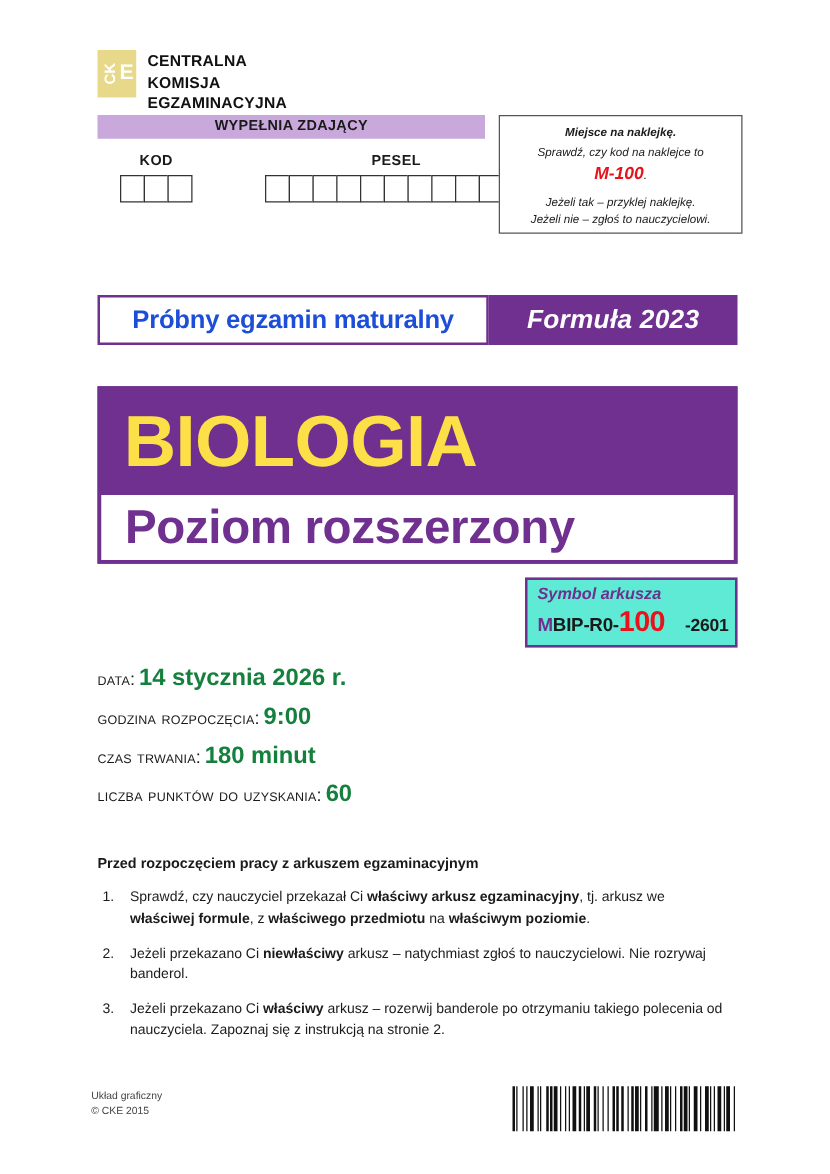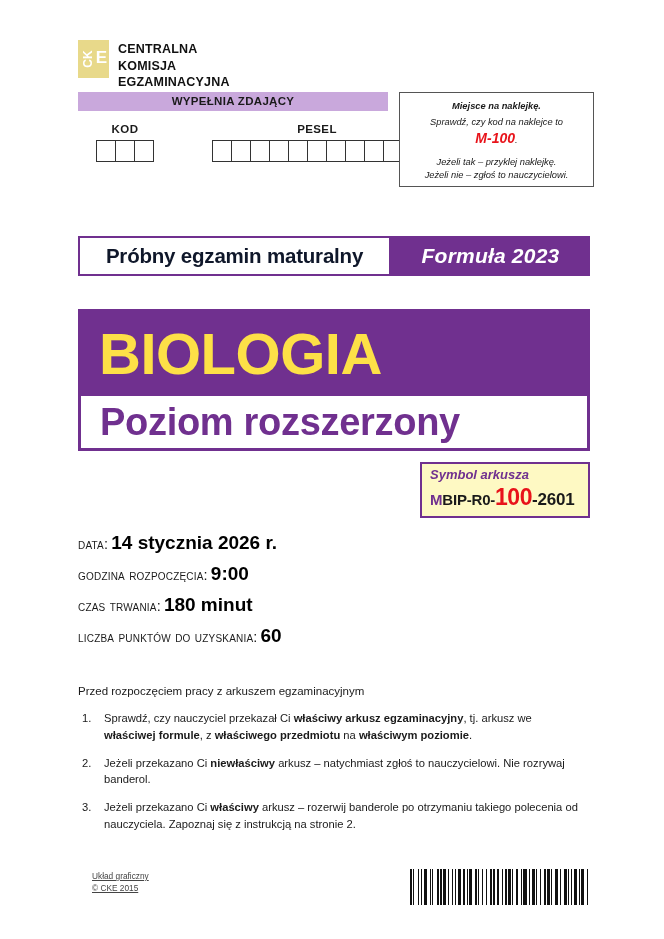--- a/index.html
+++ b/index.html
@@ -171,21 +171,21 @@
   }
   .type-left {
     flex: 0 0 313px;
     border: 2.5px solid #70308f;
     background: #fff;
     display: flex;
     align-items: center;
     justify-content: center;
     font-size: 20.5px;
     font-weight: bold;
-    color: #0f172a;
+    color: #1d4ed8;
     letter-spacing: -0.2px;
     text-align: right;
   }
   .type-right {
     flex: 1 1 auto;
     background: #70308f;
     display: flex;
     align-items: center;
     justify-content: center;
     font-size: 21px;
@@ -229,21 +229,21 @@
     line-height: 1;
   }
 
   
   .symbol-box {
     position: absolute;
     left: 420px;
     top: 462px;
     width: 170px;
     border: 2px solid #70308f;
-    background: #fef9c3;
+    background: #5eead4;
     padding: 3px 8px 4px;
   }
   .symbol-title {
     font-size: 13px;
     font-style: italic;
     font-weight: bold;
     color: #70308f;
     line-height: 1.25;
   }
   .symbol-code {
@@ -253,21 +253,21 @@
     line-height: 1.25;
     letter-spacing: -0.2px;
     white-space: nowrap;
   }
   .symbol-code .sc-m { color: #70308f; }
   .symbol-code .sc-num {
     color: #e8131a;
     font-size: 23px;
     letter-spacing: -0.5px;
   }
-  .symbol-code .sc-tail { font-size: 17px; }
+  .symbol-code .sc-tail { font-size: 14px; padding-left: 16px; }
 
   
   .info-list {
     position: absolute;
     left: 78px;
     top: 533px;
     width: 480px;
   }
   .info-line {
     margin-bottom: 12px;
@@ -277,60 +277,59 @@
   .info-label {
     font-size: 14.5px;
     font-variant: small-caps;
     text-transform: lowercase;
     color: #1a1a1a;
     letter-spacing: 0.2px;
   }
   .info-value {
     font-size: 19px;
     font-weight: bold;
-    color: #000000;
+    color: #15803d;
     margin-left: 3px;
   }
 
   
   .instructions {
     position: absolute;
     left: 78px;
     top: 685px;
     width: 500px;
   }
   .instr-heading {
     font-size: 11.5px;
-    font-weight: normal;
+    font-weight: bold;
     color: #1a1a1a;
     margin-bottom: 13px;
   }
   .instr-item {
     display: flex;
     margin-bottom: 11px;
     font-size: 11.2px;
     line-height: 1.5;
     color: #1a1a1a;
   }
   .instr-num {
     flex: 0 0 26px;
     padding-left: 4px;
   }
   .instr-text { flex: 1 1 auto; }
   .instr-text b { font-weight: bold; }
 
   
   .footer-credit {
     position: absolute;
-    left: 92px;
+    left: 73px;
     top: 871px;
     font-size: 8.3px;
     line-height: 1.42;
     color: #444;
-    text-decoration: underline;
   }
 
   .barcode {
     position: absolute;
     left: 410px;
     top: 869px;
     width: 180px;
     height: 36px;
     display: flex;
     align-items: stretch;

